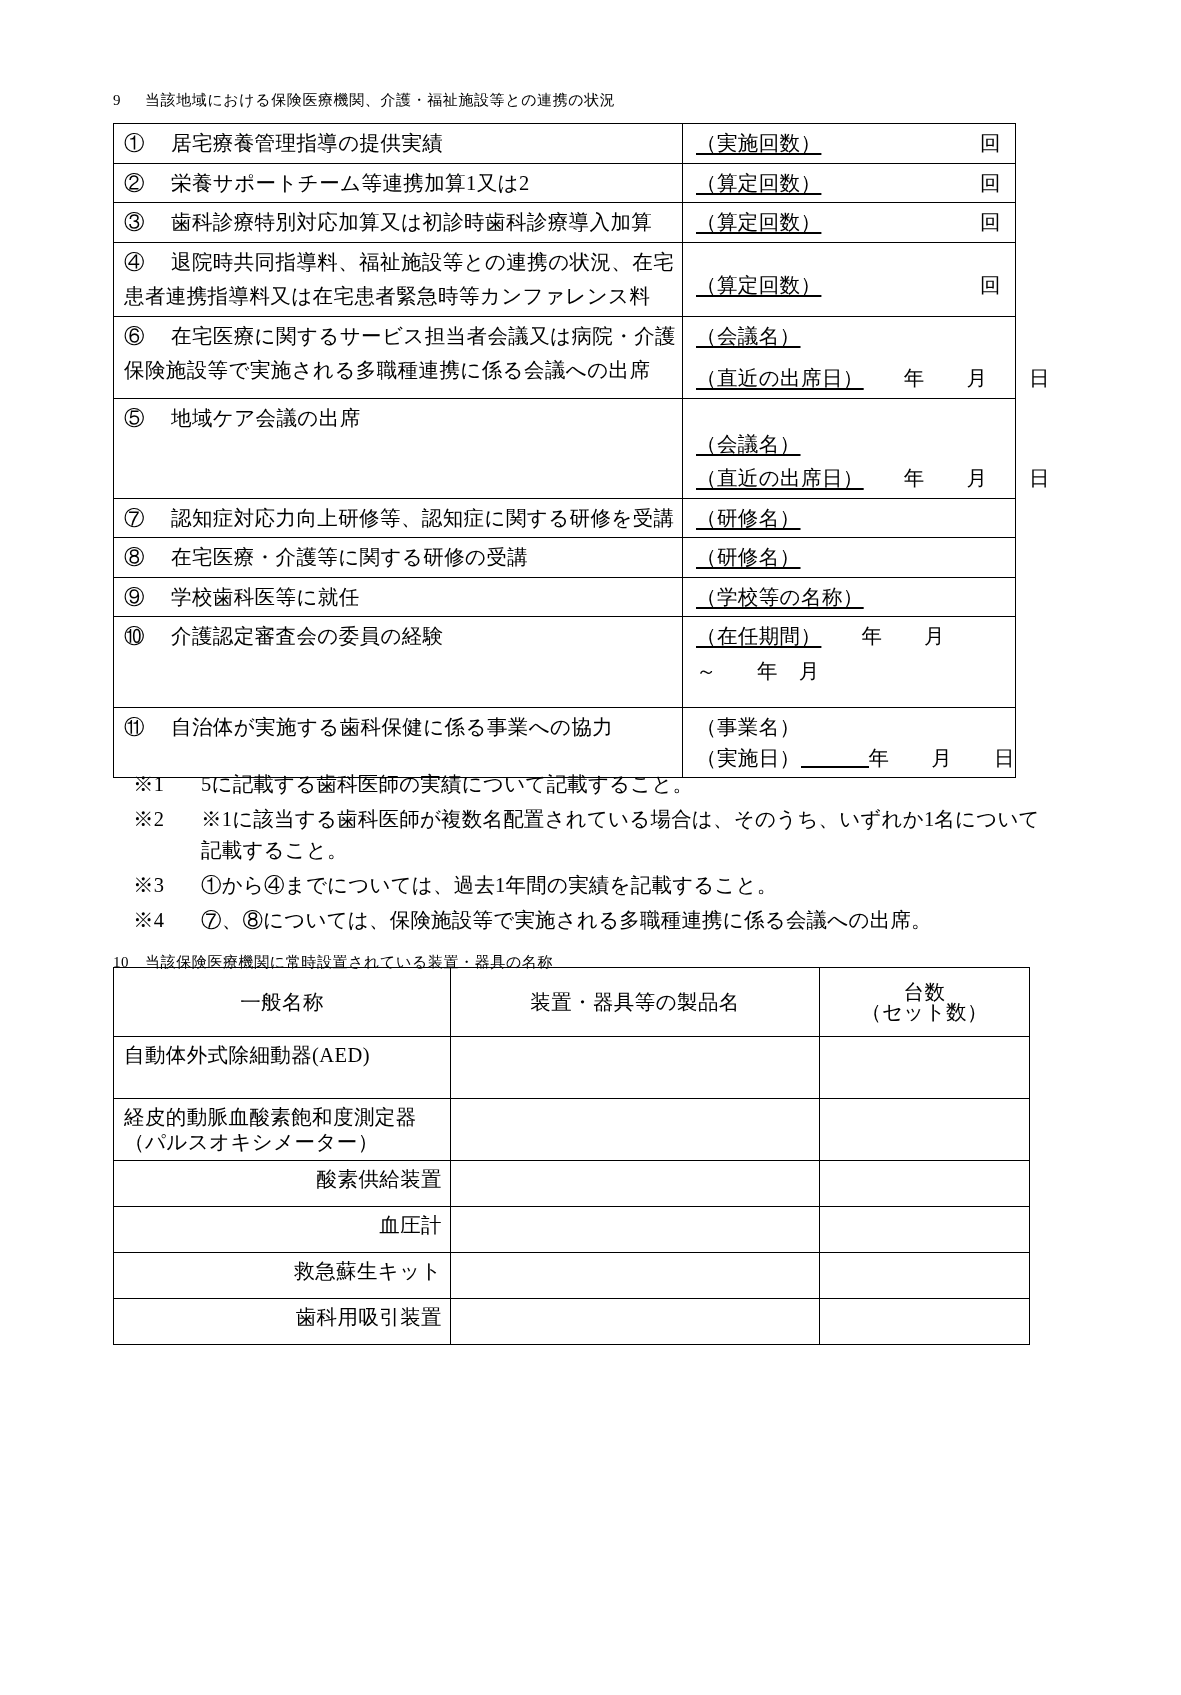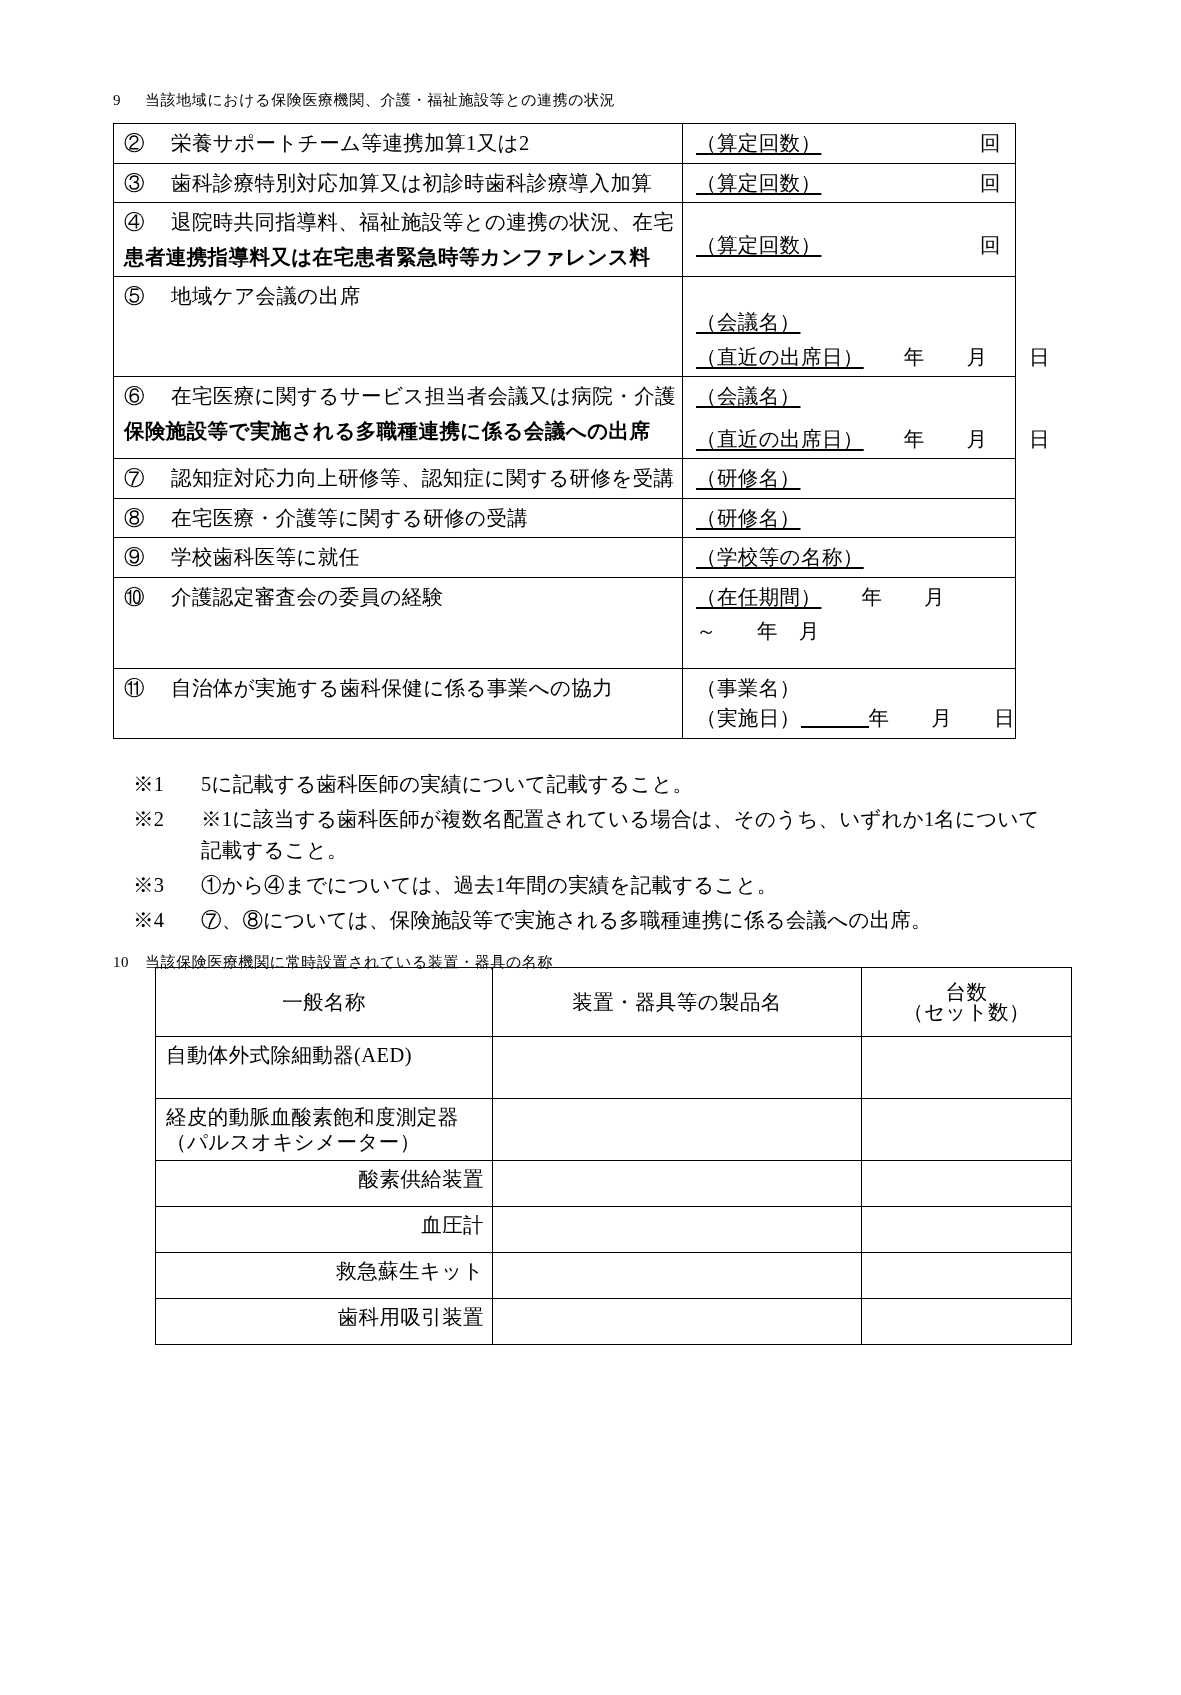--- a/index.html
+++ b/index.html
@@ -65,21 +65,20 @@
 
   .idx {
     display: inline-block;
     width: 47px;
     font-size: 20.5px;
   }
   .item-line1 { white-space: nowrap; }
   .item-line2 {
     white-space: nowrap;
     margin-top: 14px;
-    font-weight: bold;
   }
 
   .u { text-decoration: underline; text-underline-offset: 3px; }
 
   .rcell-line { white-space: nowrap; line-height: 1.0; }
   .rcell-line + .rcell-line { margin-top: 14px; }
   .gap-md { display: inline-block; width: 40px; }
 
   .kai {
     float: right;
@@ -115,21 +114,21 @@
   }
   .note .tag {
     flex: 0 0 auto;
     width: 68px;
     white-space: nowrap;
   }
   .note .body { flex: 1 1 auto; }
   .note .body .cont { display: block; margin-top: 6px; }
 
   
-  #table-kiki { left: 113px; top: 967px; width: 867px; margin-left: 42px; }
+  #table-kiki { left: 113px; top: 967px; width: 867px; }
   #table-kiki td {
     padding: 6px 8px;
   }
   #table-kiki td.c-name   { width: 320px; }
   #table-kiki td.c-prod   { width: 352px; }
   #table-kiki td.c-count  { width: 193px; }
   .hdr-center {
     text-align: center;
     font-weight: normal;
   }
@@ -144,20 +143,28 @@
 
 <div class="page">
 
   <div class="sec-heading" style="left:113px; top:93px;">
     <span class="num">9</span><span>当該地域における保険医療機関、介護・福祉施設等との連携の状況</span>
   </div>
 
   <table class="form" id="table-renkei">
     <tbody>
 
+      <tr>
+        <td class="left-cell">
+          <div class="item-line1"><span class="idx">①</span><span>居宅療養管理指導の提供実績</span></div>
+        </td>
+        <td class="right-cell">
+          <div class="rcell-line"><span class="u">（実施回数）</span><span class="kai">回</span></div>
+        </td>
+      </tr>
 
       <tr>
         <td class="left-cell">
           <div class="item-line1"><span class="idx">②</span><span>栄養サポートチーム等連携加算1又は2</span></div>
         </td>
         <td class="right-cell">
           <div class="rcell-line"><span class="u">（算定回数）</span><span class="kai">回</span></div>
         </td>
       </tr>
 
@@ -174,37 +181,37 @@
         <td class="left-cell">
           <div class="item-line1"><span class="idx">④</span><span>退院時共同指導料、福祉施設等との連携の状況、在宅</span></div>
           <div class="item-line2">患者連携指導料又は在宅患者緊急時等カンファレンス料</div>
         </td>
         <td class="right-cell">
           <div class="rcell-line" style="margin-top:23px;"><span class="u">（算定回数）</span><span class="kai">回</span></div>
         </td>
       </tr>
 
       <tr>
+        <td class="left-cell">
+          <div class="item-line1"><span class="idx">⑥</span><span>在宅医療に関するサービス担当者会議又は病院・介護</span></div>
+          <div class="item-line2">保険施設等で実施される多職種連携に係る会議への出席</div>
+        </td>
+        <td class="right-cell">
+          <div class="rcell-line"><span class="u">（会議名）</span></div>
+          <div class="rcell-line" style="margin-top:22px;"><span class="u">（直近の出席日）</span><span class="gap-md"></span><span>年　　月　　日</span></div>
+        </td>
+      </tr>
+
+      <tr>
         <td class="left-cell" style="height:76px;">
           <div class="item-line1"><span class="idx">⑤</span><span>地域ケア会議の出席</span></div>
         </td>
         <td class="right-cell">
           <div class="rcell-line" style="margin-top:26px;"><span class="u">（会議名）</span></div>
           <div class="rcell-line"><span class="u">（直近の出席日）</span><span class="gap-md"></span><span>年　　月　　日</span></div>
-        </td>
-      </tr>
-
-      <tr>
-        <td class="left-cell">
-          <div class="item-line1"><span class="idx">⑥</span><span>在宅医療に関するサービス担当者会議又は病院・介護</span></div>
-          <div class="item-line2">保険施設等で実施される多職種連携に係る会議への出席</div>
-        </td>
-        <td class="right-cell">
-          <div class="rcell-line"><span class="u">（会議名）</span></div>
-          <div class="rcell-line" style="margin-top:22px;"><span class="u">（直近の出席日）</span><span class="gap-md"></span><span>年　　月　　日</span></div>
         </td>
       </tr>
 
       <tr>
         <td class="left-cell">
           <div class="item-line1"><span class="idx">⑦</span><span>認知症対応力向上研修等、認知症に関する研修を受講</span></div>
         </td>
         <td class="right-cell">
           <div class="rcell-line"><span class="u">（研修名）</span></div>
         </td>

